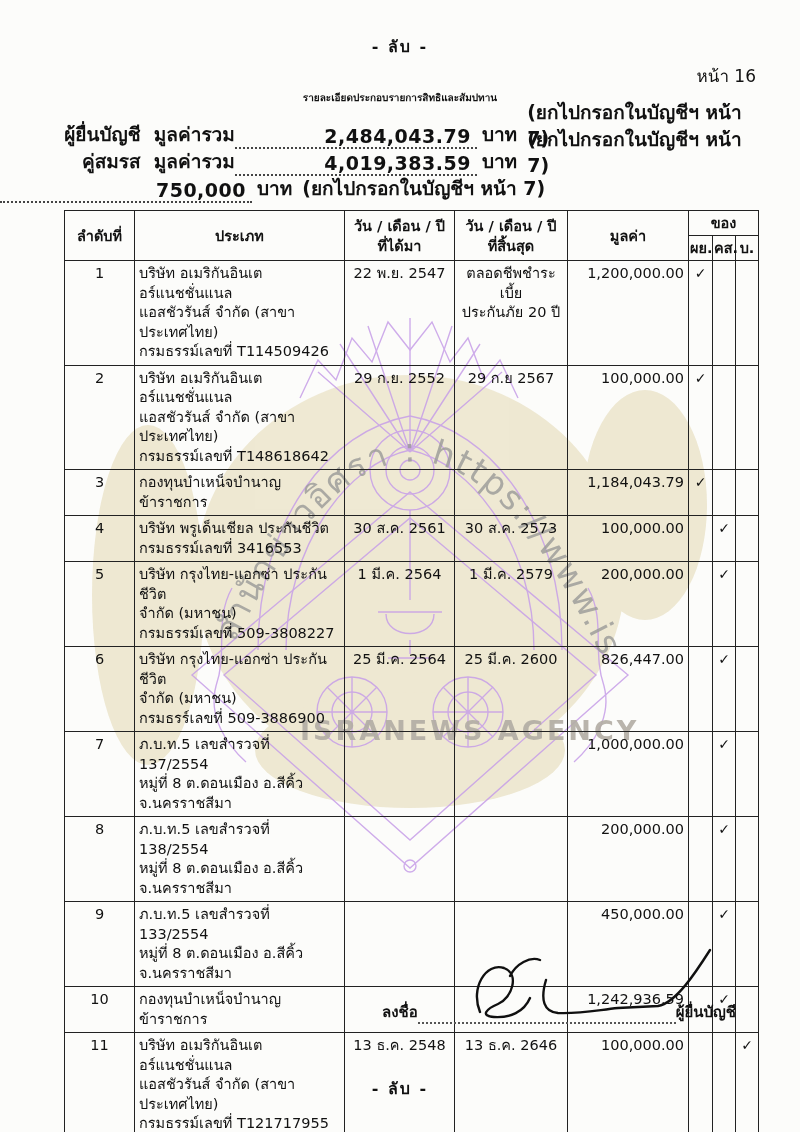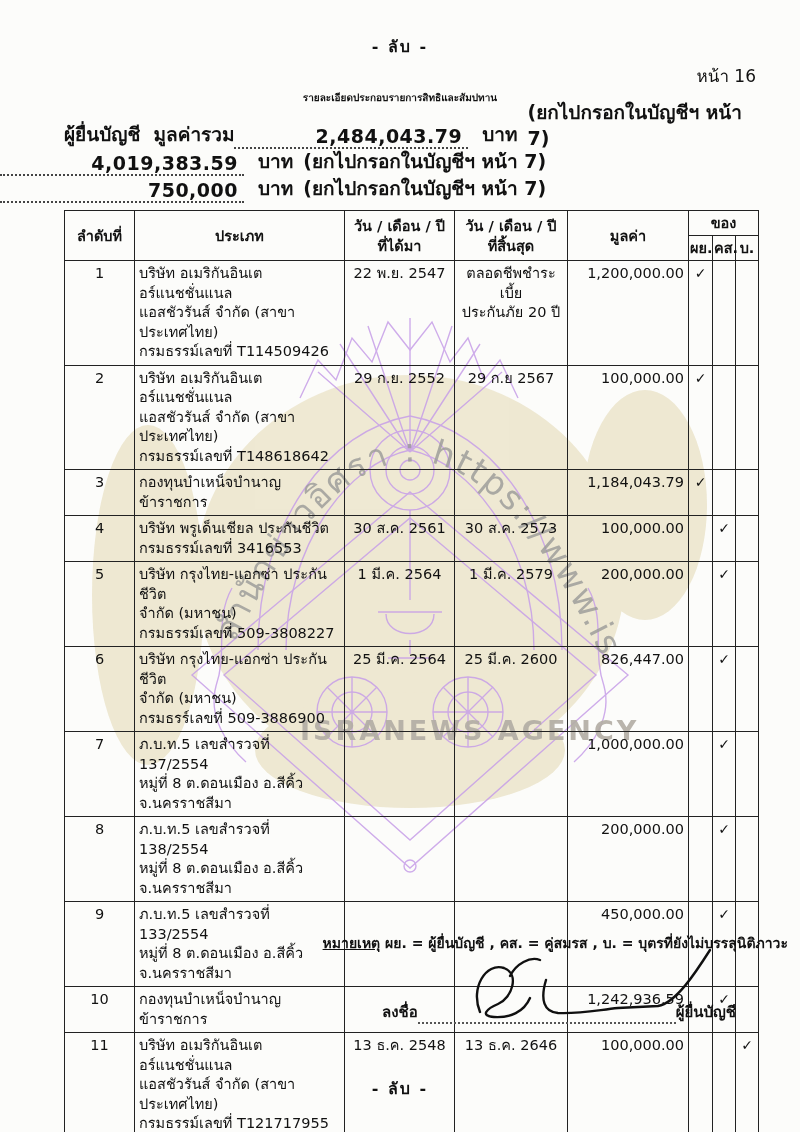--- a/index.html
+++ b/index.html
@@ -10,22 +10,22 @@
   }
   .layer{position:absolute;z-index:1}
   .wm{position:absolute;inset:0;z-index:0;pointer-events:none}
   .secret-top{top:34px;left:0;width:100%;text-align:center;font-weight:bold;font-size:16px;letter-spacing:2px}
   .page-no{top:62px;right:44px;font-weight:normal;font-size:17px}
   .doc-title{top:90px;left:0;width:100%;text-align:center;font-weight:bold;font-size:10px}
 
   .summary{top:122px;left:0;width:760px}
   .summary-row{display:flex;align-items:flex-end;height:27px;font-size:19px;font-weight:bold}
   .s-label{width:245px;text-align:right;white-space:pre}
-  .s-amount{width:238px;border-bottom:2px dotted #444;text-align:right;padding:0 6px 0 0;letter-spacing:.5px}
-  .s-unit{margin-left:14px}
+  .s-amount{width:238px;border-bottom:2px dotted #444;text-align:right;padding:0 6px 0 8px;letter-spacing:.5px}
+  .s-unit{margin-left:5px}
   .s-note{margin-left:10px}
 
   table.rights{
     position:absolute;left:64px;top:210px;z-index:1;
     border-collapse:collapse;table-layout:fixed;width:694px;
     font-size:14.5px;background:transparent;
   }
   table.rights th,table.rights td{border:1px solid #222}
   table.rights thead th{font-weight:bold;text-align:center;vertical-align:middle;padding:2px 1px;line-height:20px;font-size:14.5px}
   table.rights tbody td{vertical-align:top;padding:3px 4px;line-height:19.5px}
@@ -91,20 +91,21 @@
   <div class="layer doc-title">รายละเอียดประกอบรายการสิทธิและสัมปทาน</div>
 
   <div class="layer summary">
     <div class="summary-row">
       <span class="s-label">ผู้ยื่นบัญชี  มูลค่ารวม</span>
       <span class="s-amount">2,484,043.79</span>
       <span class="s-unit">บาท</span>
       <span class="s-note">(ยกไปกรอกในบัญชีฯ หน้า 7)</span>
     </div>
     <div class="summary-row">
+      <span class="s-label">คู่สมรส  มูลค่ารวม</span>
       <span class="s-amount">4,019,383.59</span>
       <span class="s-unit">บาท</span>
       <span class="s-note">(ยกไปกรอกในบัญชีฯ หน้า 7)</span>
     </div>
     <div class="summary-row">
       <span class="s-amount">750,000</span>
       <span class="s-unit">บาท</span>
       <span class="s-note">(ยกไปกรอกในบัญชีฯ หน้า 7)</span>
     </div>
   </div>
@@ -323,23 +324,20 @@
           </td>
       <td class="c-val">100,000.00</td>
       <td class="c-chk"></td>
       <td class="c-chk"></td>
       <td class="c-chk">✓</td>
     </tr>
 
   </tbody>
   </table>
 
-  <div class="layer note">
-    <span class="note-label">หมายเหตุ</span><span> ผย. = ผู้ยื่นบัญชี , คส. = คู่สมรส , บ. = บุตรที่ยังไม่บรรลุนิติภาวะ</span>
-  </div>
 
   <svg class="sig-svg" width="280" height="90" viewBox="0 0 280 90">
     <path d="M28 66 C18 42 34 16 52 22 C68 28 60 52 46 58 C34 63 28 70 42 71 C58 72 72 66 78 52 M58 30 C64 18 78 10 88 14 M94 34 C88 54 92 66 106 67 C128 68 146 64 166 62 L206 60 C224 57 244 26 258 4" stroke="#101010" stroke-width="2.4" fill="none" stroke-linecap="round" stroke-linejoin="round"></path>
   </svg>
 
   <div class="layer sig-row">
     <span>ลงชื่อ</span>
     <span class="sig-line"></span>
     <span>ผู้ยื่นบัญชี</span>
   </div>

